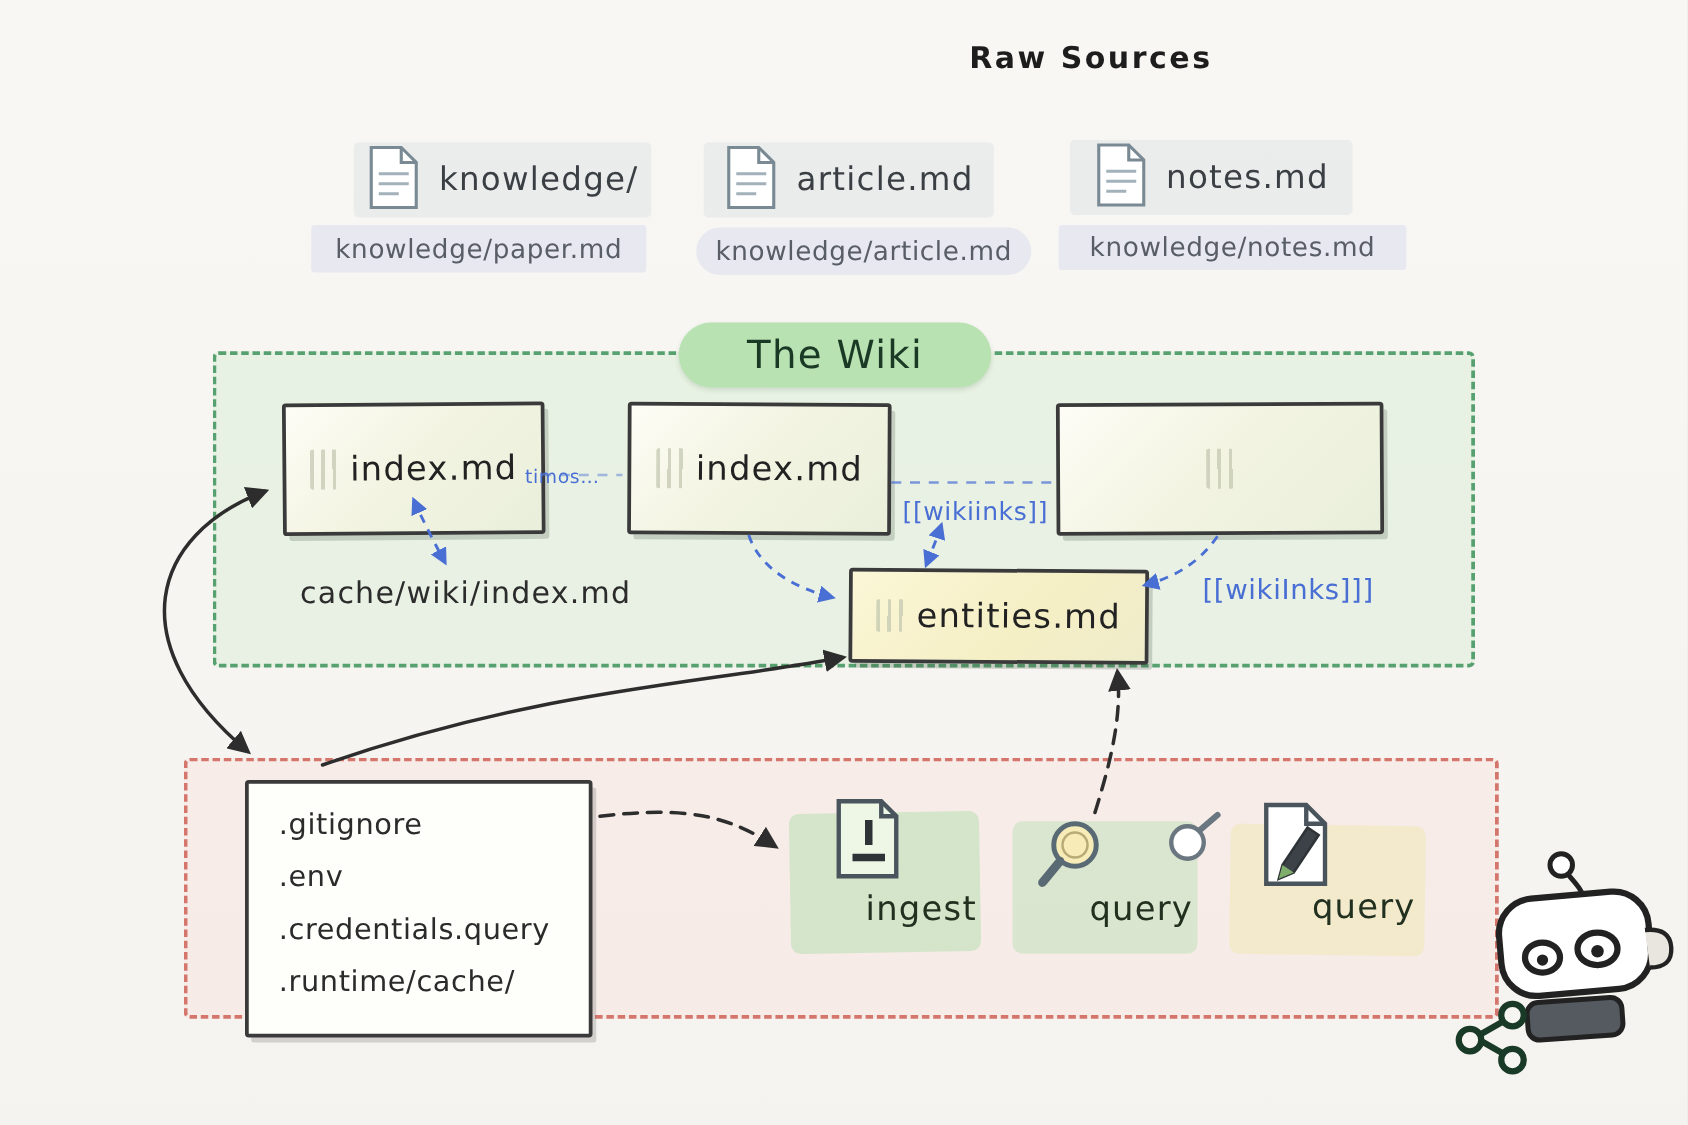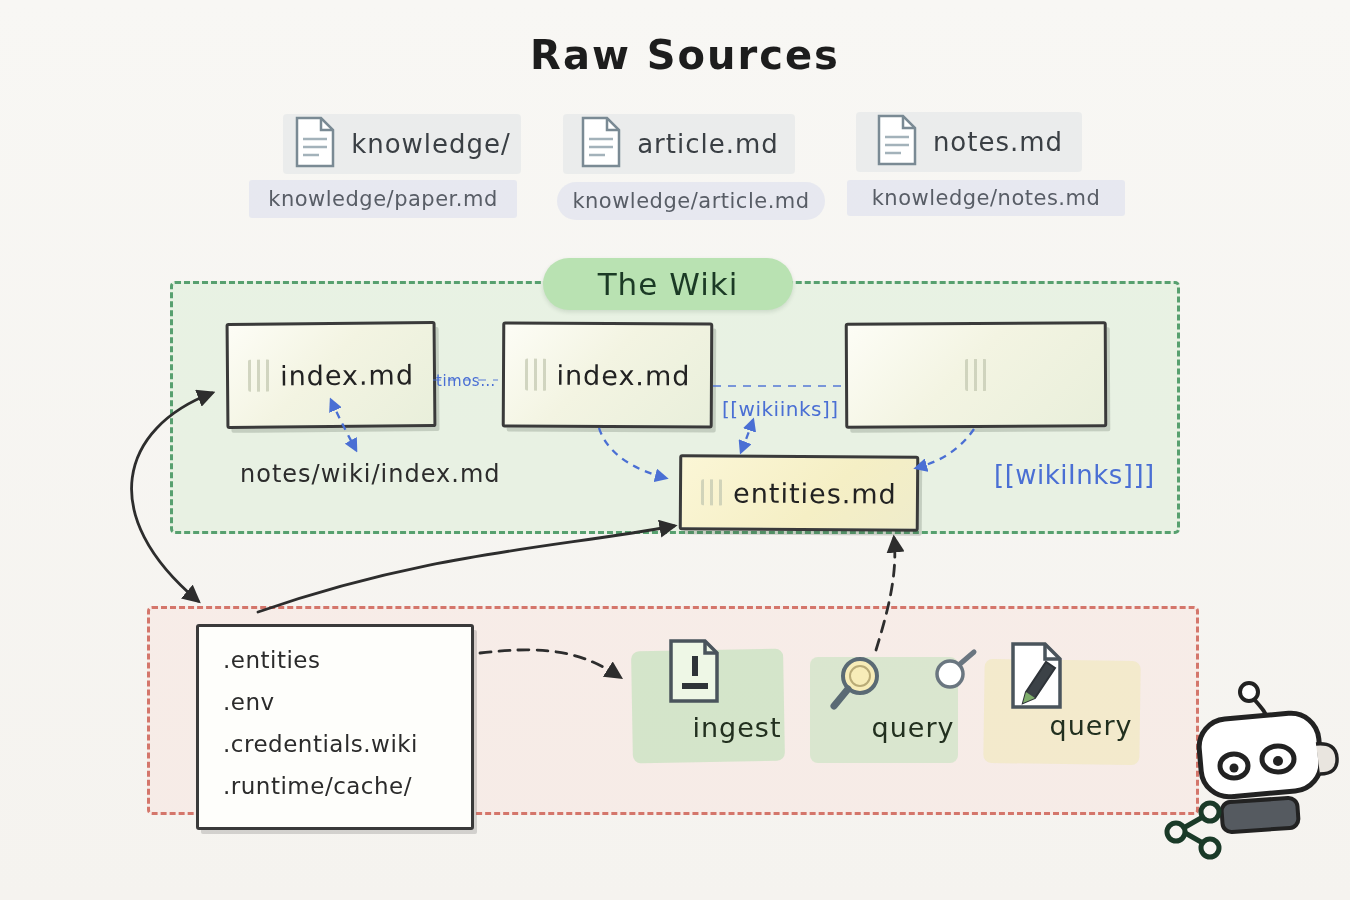--- a/index.html
+++ b/index.html
@@ -1,19 +1,19 @@
 <!DOCTYPE html>
 <html><head>
 <meta charset="utf-8">
 <style>
   html,body{margin:0;padding:0;}
   body{background:#e9e7e3;font-family:"DejaVu Sans","Liberation Sans",sans-serif;}
   .canvas{position:relative;width:1350px;height:900px;background:linear-gradient(180deg,#f8f7f4,#f5f3ef);overflow:hidden;}
   .abs{position:absolute;}
-  .title{font-size:40px;font-weight:600;letter-spacing:2px;color:#1d1d1d;text-align:center;}
+  .title{font-size:24px;font-weight:600;letter-spacing:2px;color:#1d1d1d;text-align:right;}
   .src-card{display:flex;align-items:center;gap:14px;background:rgba(224,228,230,0.55);border-radius:4px;padding:4px 10px;justify-content:center;}
   .src-label{font-size:26px;color:#3a3f44;letter-spacing:1px;}
   .path-chip{background:rgba(224,227,238,0.7);border-radius:3px;display:flex;align-items:center;justify-content:center;font-size:21px;color:#585d66;letter-spacing:0.5px;}
   .zone{border-radius:5px;}
   .zone-wiki{border:3px dashed #57a06f;background:rgba(211,236,208,0.42);}
   .zone-private{border:3px dashed #d4766b;background:rgba(247,220,213,0.30);}
   .pill{background:#b9e2b2;border-radius:28px;display:flex;align-items:center;justify-content:center;font-size:31px;color:#1b3a25;letter-spacing:1px;box-shadow:0 2px 4px rgba(40,80,50,0.15);}
   .node{border:3px solid #3a3a3a;border-radius:3px;display:flex;align-items:center;justify-content:center;gap:10px;
         background:linear-gradient(135deg,#fdfdf6 0%,#f3f4e2 45%,#e9efdb 100%);
         box-shadow:4px 5px 0 -1px rgba(70,80,70,0.22);}
@@ -91,32 +91,32 @@
     <span class="node-label">index.md</span>
   </div>
   <div class="abs node" style="left:845px;top:322px;width:256px;height:100px;transform:rotate(-0.3deg);">
     <span class="scribble"></span>
   </div>
   <div class="abs node node-yellow" style="left:679px;top:455px;width:234px;height:70px;transform:rotate(0.4deg);">
     <span class="scribble" style="height:26px;"></span>
     <span class="node-label">entities.md</span>
   </div>
 
-  <div class="abs memory-path" style="left:240px;top:460px;width:320px;">notes/wiki/index.md</div>
-  <div class="abs blue-note" style="left:436px;top:372px;font-size:15px;">timos…</div>
+  <div class="abs memory-path" style="left:240px;top:460px;width:320px;">cache/wiki/index.md</div>
+  <div class="abs blue-note" style="left:420px;top:372px;font-size:15px;">timos…</div>
   <div class="abs blue-note" style="left:722px;top:397px;font-size:20px;">[[wikiinks]]</div>
-  <div class="abs blue-note" style="left:962px;top:460px;font-size:26px;margin-left:32px;">[[wikiInks]]]</div>
+  <div class="abs blue-note" style="left:962px;top:460px;font-size:22px;">[[wikiInks]]]</div>
 
   <div class="abs zone zone-private" style="left:147px;top:606px;width:1046px;height:203px;"></div>
 
   <div class="abs files-box" style="left:196px;top:624px;width:272px;height:200px;">
     <ul>
-      <li>.entities</li>
+      <li>.gitignore</li>
       <li>.env</li>
-      <li>.credentials.wiki</li>
+      <li>.credentials.query</li>
       <li>.runtime/cache/</li>
     </ul>
   </div>
 
   <div class="abs tool-tint" style="left:632px;top:650px;width:152px;height:112px;background:rgba(178,221,173,0.5);transform:rotate(-1deg);"></div>
   <div class="abs tool-tint" style="left:810px;top:657px;width:148px;height:106px;background:rgba(181,223,178,0.45);"></div>
   <div class="abs tool-tint" style="left:984px;top:660px;width:156px;height:104px;background:rgba(240,231,178,0.5);transform:rotate(0.8deg);"></div>
 
   <div class="abs" style="left:662px;top:638px;">
     <svg width="66" height="66" viewBox="0 0 66 66">

